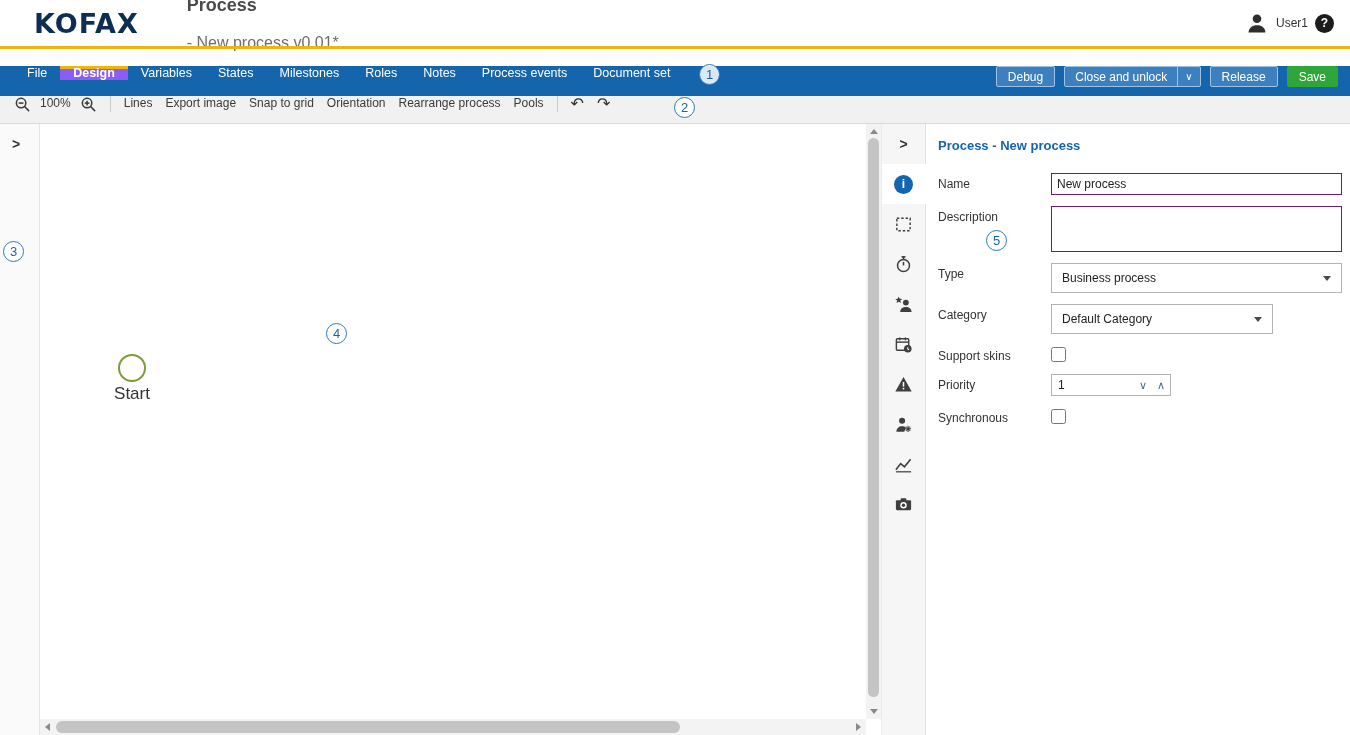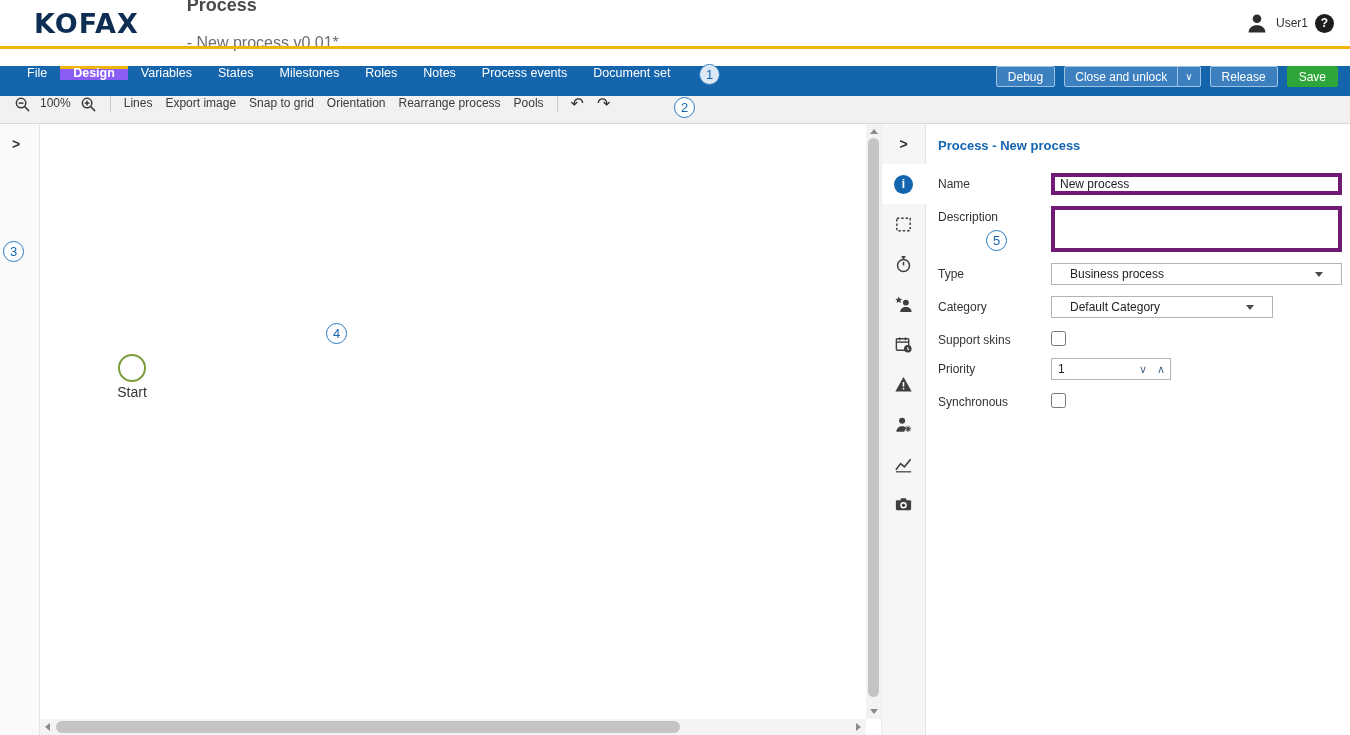--- a/index.html
+++ b/index.html
@@ -41,21 +41,21 @@
   .glyph { font-size:16px; color:#2f2f2f; line-height:1; font-family:"DejaVu Sans", sans-serif; }
 
   
   .left-strip { position:absolute; top:124px; left:0; width:40px; height:611px; background:#fafafa; border-right:1px solid #e4e4e4; }
   .chev { font-weight:bold; font-size:14px; color:#2f2f2f; cursor:pointer; }
   .left-strip .chev { position:absolute; top:12px; left:12px; }
 
   .canvas { position:absolute; top:124px; left:40px; width:826px; height:595px; background:#fff; }
   .start-node { position:absolute; left:64px; top:230px; width:56px; text-align:center; cursor:pointer; }
   .start-circle { width:28px; height:28px; border:2.5px solid #7d9c3b; border-radius:50%; margin:0 auto; background:#fff; }
-  .start-label { font-size:14px; color:#333; margin-top:2px; }
+  .start-label { font-size:17px; color:#333; margin-top:2px; }
 
   .vscroll { position:absolute; left:866px; top:124px; width:15px; height:595px; background:#f3f3f3; }
   .vthumb { position:absolute; left:2px; right:2px; top:14px; bottom:22px; background:#c4c4c4; border-radius:6px; }
   .hscroll { position:absolute; left:40px; top:719px; width:826px; height:16px; background:#f3f3f3; }
   .hthumb { position:absolute; top:2px; bottom:2px; left:16px; width:624px; background:#c4c4c4; border-radius:6px; }
   .sarrow { position:absolute; width:0; height:0; cursor:pointer; }
   .sarrow.up   { top:5px; left:3.5px; border-left:4px solid transparent; border-right:4px solid transparent; border-bottom:5px solid #8a8a8a; }
   .sarrow.down { bottom:5px; left:3.5px; border-left:4px solid transparent; border-right:4px solid transparent; border-top:5px solid #8a8a8a; }
   .sarrow.left { left:5px; top:4px; border-top:4px solid transparent; border-bottom:4px solid transparent; border-right:5px solid #8a8a8a; }
   .sarrow.right{ right:5px; top:4px; border-top:4px solid transparent; border-bottom:4px solid transparent; border-left:5px solid #8a8a8a; }
@@ -65,23 +65,23 @@
   .icon-strip { width:44px; background:#f6f6f6; border-right:1px solid #e2e2e2; display:flex; flex-direction:column; align-items:center; padding-top:12px; flex:none; }
   .icon-strip .chev { margin-bottom:12px; }
   .pi { width:44px; height:40px; display:flex; align-items:center; justify-content:center; cursor:pointer; }
   .pi.active { background:#fff; }
   .info-badge { width:19px; height:19px; border-radius:50%; background:#1465b0; color:#fff; font-weight:bold; font-size:12px; display:flex; align-items:center; justify-content:center; }
 
   .panel-content { flex:1; padding:12px 8px 0 12px; }
   .panel-title { font-size:13px; font-weight:bold; color:#1465b0; margin:2px 0 20px 0; }
   .frow { display:flex; margin-bottom:11px; align-items:flex-start; }
   .frow label { width:113px; flex:none; font-size:12px; color:#333; padding-top:4px; }
-  .txt { flex:1; height:22px; border:4px solid #701a75; font-size:12px; padding:0 5px; background:#fff; color:#222; font-family:inherit; }
+  .txt { flex:1; height:22px; border:1px solid #701a75; font-size:12px; padding:0 5px; background:#fff; color:#222; font-family:inherit; }
   textarea.area { height:46px; resize:none; padding-top:3px; }
-  .select { flex:1; height:22px; border:1px solid #b3b3b3; background:#fff; display:flex; align-items:center; font-size:12px; padding:0 18px; cursor:pointer; color:#222; }
+  .select { flex:1; height:30px; border:1px solid #b3b3b3; background:#fff; display:flex; align-items:center; font-size:12px; padding:0 10px; cursor:pointer; color:#222; }
   .select .dd { margin-left:auto; width:0; height:0; border-left:4px solid transparent; border-right:4px solid transparent; border-top:5px solid #4a4a4a; }
   .select.cat { flex:none; width:222px; }
   .spinner { width:120px; height:22px; border:1px solid #b3b3b3; display:flex; align-items:center; font-size:12px; padding-left:6px; background:#fff; }
   .spin-val { flex:1; color:#222; }
   .spin-btn { padding:0 5px; color:#4a6b8a; font-size:11px; cursor:pointer; font-family:"DejaVu Sans", sans-serif; }
   .chk { width:15px; height:15px; margin:2px 0 0 0; cursor:pointer; }
 
   
   .annot { position:absolute; width:21px; height:21px; border:1.5px solid #2a79c0; border-radius:50%; color:#1465b0; font-size:13px; display:flex; align-items:center; justify-content:center; background:rgba(255,255,255,.85); z-index:50; pointer-events:none; }
   .annot.a1 { left:699px; top:64px; }

